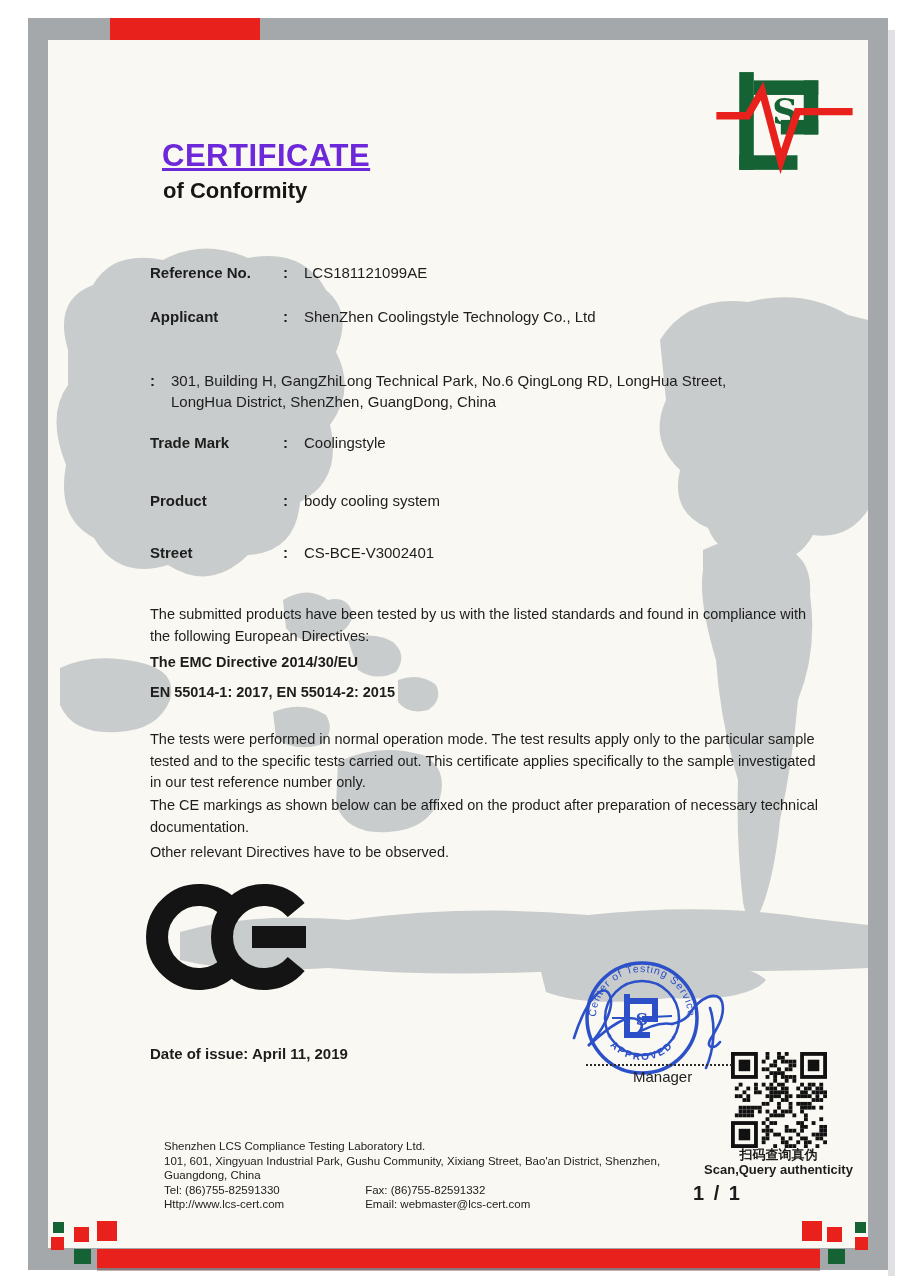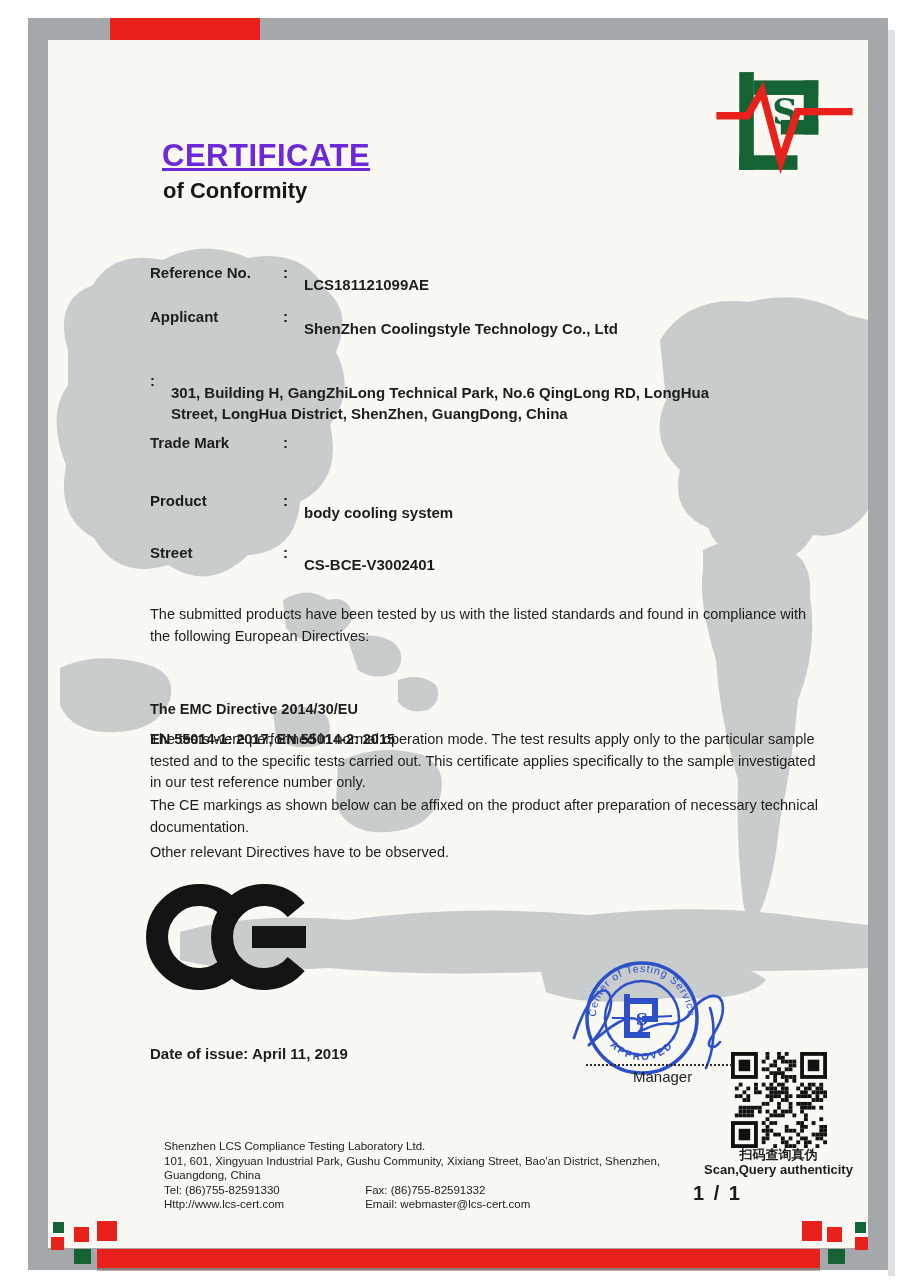--- a/index.html
+++ b/index.html
@@ -25,24 +25,24 @@
   #map{left:48px;top:40px;z-index:1;pointer-events:none;}
   .content{z-index:2;}
   
   .title{left:162px;top:138px;font-size:31px;font-weight:bold;letter-spacing:.5px;color:#6d28d9;text-decoration:underline;}
   .subtitle{left:163px;top:178px;font-size:22px;font-weight:bold;color:#161616;}
   #logo{left:714px;top:70px;}
   
   .field-row{position:absolute;left:150px;display:flex;font-size:15px;line-height:21px;z-index:2;}
   .flabel{width:133px;font-weight:bold;}
   .fcolon{width:21px;font-weight:bold;}
-  .fvalue{width:560px;font-weight:bold;margin-top:12px;}
+  .fvalue{width:560px;font-weight:normal;}
   
   .para{position:absolute;left:150px;width:672px;font-size:14.5px;line-height:21.5px;z-index:2;}
-  .bold{font-weight:bold;margin-top:47px;}
+  .bold{font-weight:bold;}
   
   .date-line{left:150px;top:1045px;font-size:15px;font-weight:bold;z-index:2;}
   #ce{left:146px;top:878px;z-index:2;}
   #stamp{left:560px;top:938px;z-index:3;overflow:visible;}
   .dotted{left:586px;top:1052px;width:146px;height:12px;border-bottom:2px dotted #2a2a2a;z-index:4;}
   .manager{left:633px;top:1068px;font-size:15px;color:#222;z-index:4;}
   #qr{left:728px;top:1052px;z-index:3;}
   .qr-zh{left:706px;top:1146px;width:145px;text-align:center;font-size:13px;font-weight:bold;z-index:3;}
   .qr-en{left:700px;top:1162px;width:157px;text-align:center;font-size:13px;font-weight:bold;z-index:3;}
   .page-num{left:693px;top:1182px;font-size:20px;font-weight:bold;letter-spacing:2px;z-index:3;}
@@ -101,20 +101,21 @@
   <span class="fcolon">:</span>
   <span class="fvalue">ShenZhen Coolingstyle Technology Co., Ltd</span>
 </div>
 <div class="field-row" style="top:370px">
   <span class="fcolon">:</span>
   <span class="fvalue">301, Building H, GangZhiLong Technical Park, No.6 QingLong RD, LongHua Street, LongHua District, ShenZhen, GuangDong, China</span>
 </div>
 <div class="field-row" style="top:432px">
   <span class="flabel">Trade Mark</span>
   <span class="fcolon">:</span>
+  <span class="fvalue">Coolingstyle</span>
 </div>
 <div class="field-row" style="top:490px">
   <span class="flabel">Product</span>
   <span class="fcolon">:</span>
   <span class="fvalue">body cooling system</span>
 </div>
 <div class="field-row" style="top:542px">
   <span class="flabel">Street</span>
   <span class="fcolon">:</span>
   <span class="fvalue">CS-BCE-V3002401</span>

